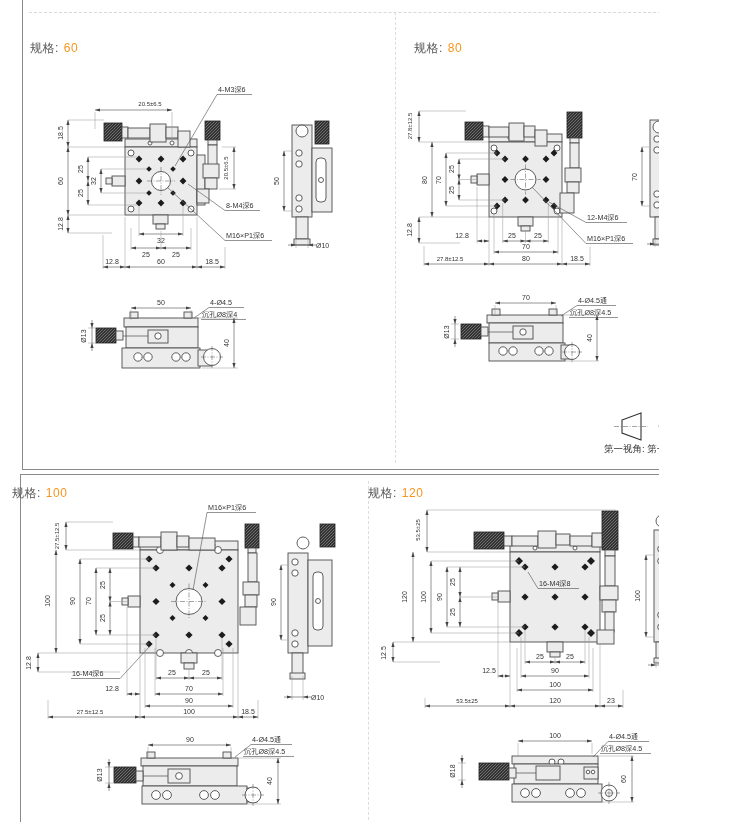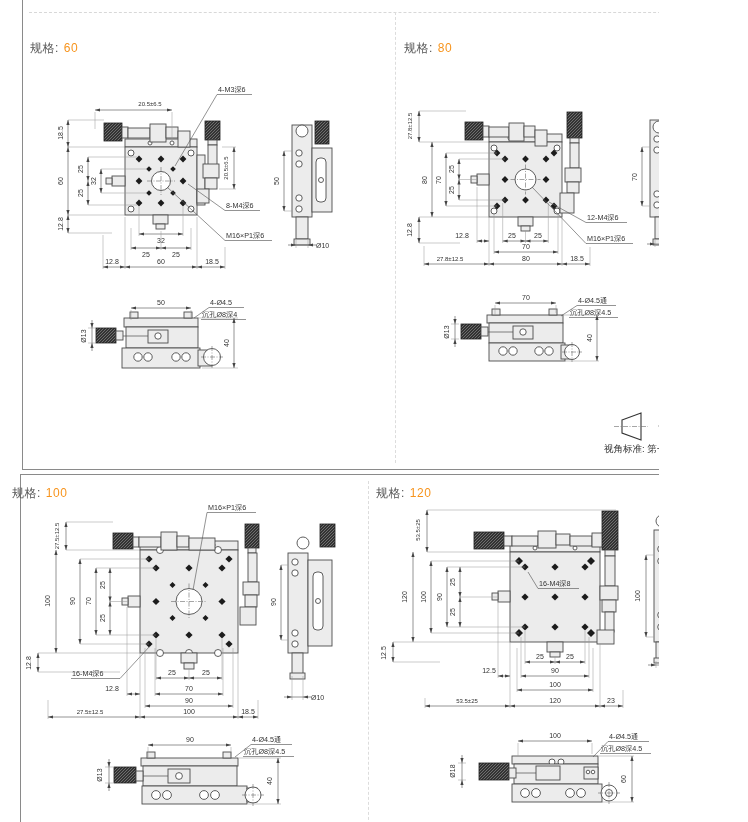--- a/index.html
+++ b/index.html
@@ -7,23 +7,23 @@
         font-family:"Liberation Sans",sans-serif}
   .box{position:absolute;border:1px solid #8a8a8a;background:transparent}
   .box-top{left:22px;top:-12px;width:707px;height:480px}
   .box-bottom{left:20px;top:474px;width:709px;height:370px}
   .dash-h{position:absolute;left:6px;right:4px;top:23px;border-top:1px dashed #d8d8d8}
   .dash-v{position:absolute;left:372px;top:23px;bottom:6px;border-left:1px dashed #dcdcdc}
   .dash-v2{position:absolute;left:347px;top:6px;bottom:0;border-left:1px dashed #dcdcdc}
   .spec-label{position:absolute;font-size:12px;color:#555;letter-spacing:.5px;white-space:nowrap}
   .spec-label .sv{color:#f7941d;margin-left:5px}
   #sl60{left:30px;top:40px}
-  #sl80{left:404px;top:40px}
+  #sl80{left:414px;top:40px}
   #sl100{left:12px;top:485px}
-  #sl120{left:376px;top:485px}
+  #sl120{left:368px;top:485px}
   .view-note{position:absolute;left:604px;top:443px;font-size:9.5px;color:#333;white-space:nowrap}
   svg.dw{position:absolute;left:0;top:0}
   
   .m{fill:#ececec;stroke:#4d4d4d;stroke-width:0.9}
   .h{fill:#fff;stroke:#4d4d4d;stroke-width:0.9}
   .d{fill:#1c1c1c;stroke:none}
   .k{fill:url(#kn);stroke:#222;stroke-width:0.8}
   .lt{stroke:#4d4d4d;stroke-width:0.7;fill:none}
   .on{fill:none;stroke:#333;stroke-width:1.1}
   .dim{stroke:#5a5a5a;stroke-width:0.65;fill:none}
@@ -55,21 +55,21 @@
     <span class="sl">规格:</span><span class="sv">80</span>
   </div>
   <div class="spec-label" id="sl100">
     <span class="sl">规格:</span><span class="sv">100</span>
   </div>
   <div class="spec-label" id="sl120">
     <span class="sl">规格:</span><span class="sv">120</span>
   </div>
 
   <div class="view-note">
-    <span>视角标准:</span>
+    <span>第一视角:</span>
     <span>第一视角</span>
   </div>
 
   <svg class="dw" width="748" height="822">
     <defs>
       <pattern id="kn" width="3" height="3" patternUnits="userSpaceOnUse">
         <rect width="3" height="3" fill="#333"></rect>
         <path d="M0 3L3 0" stroke="#888" stroke-width="0.7"></path>
       </pattern>
     </defs>

